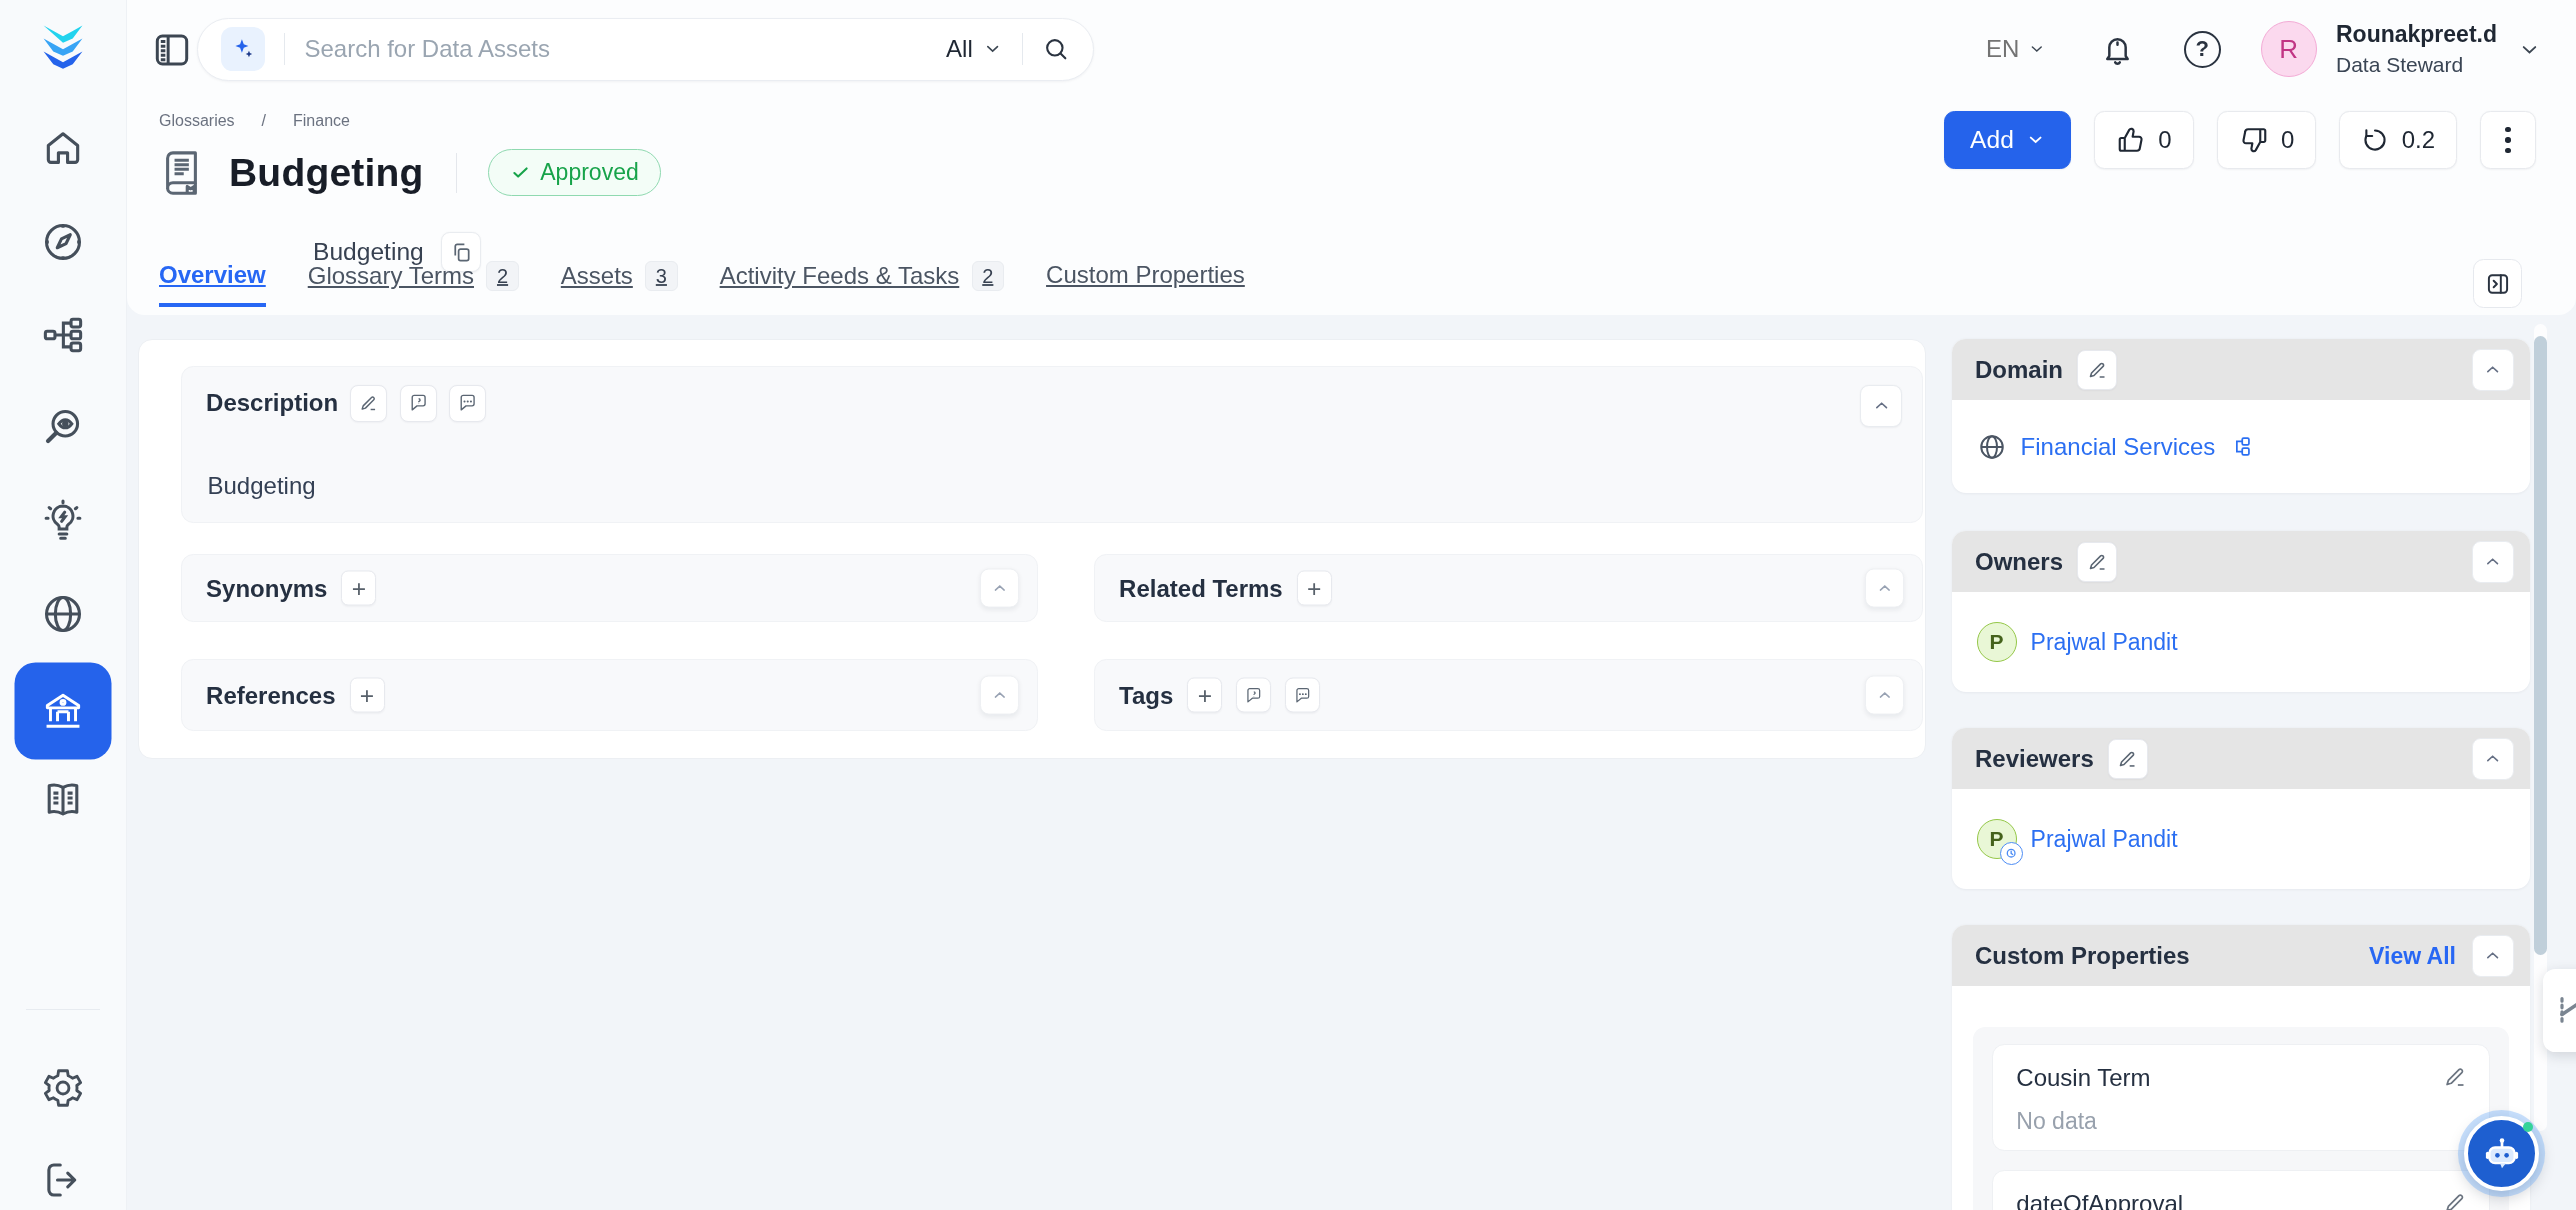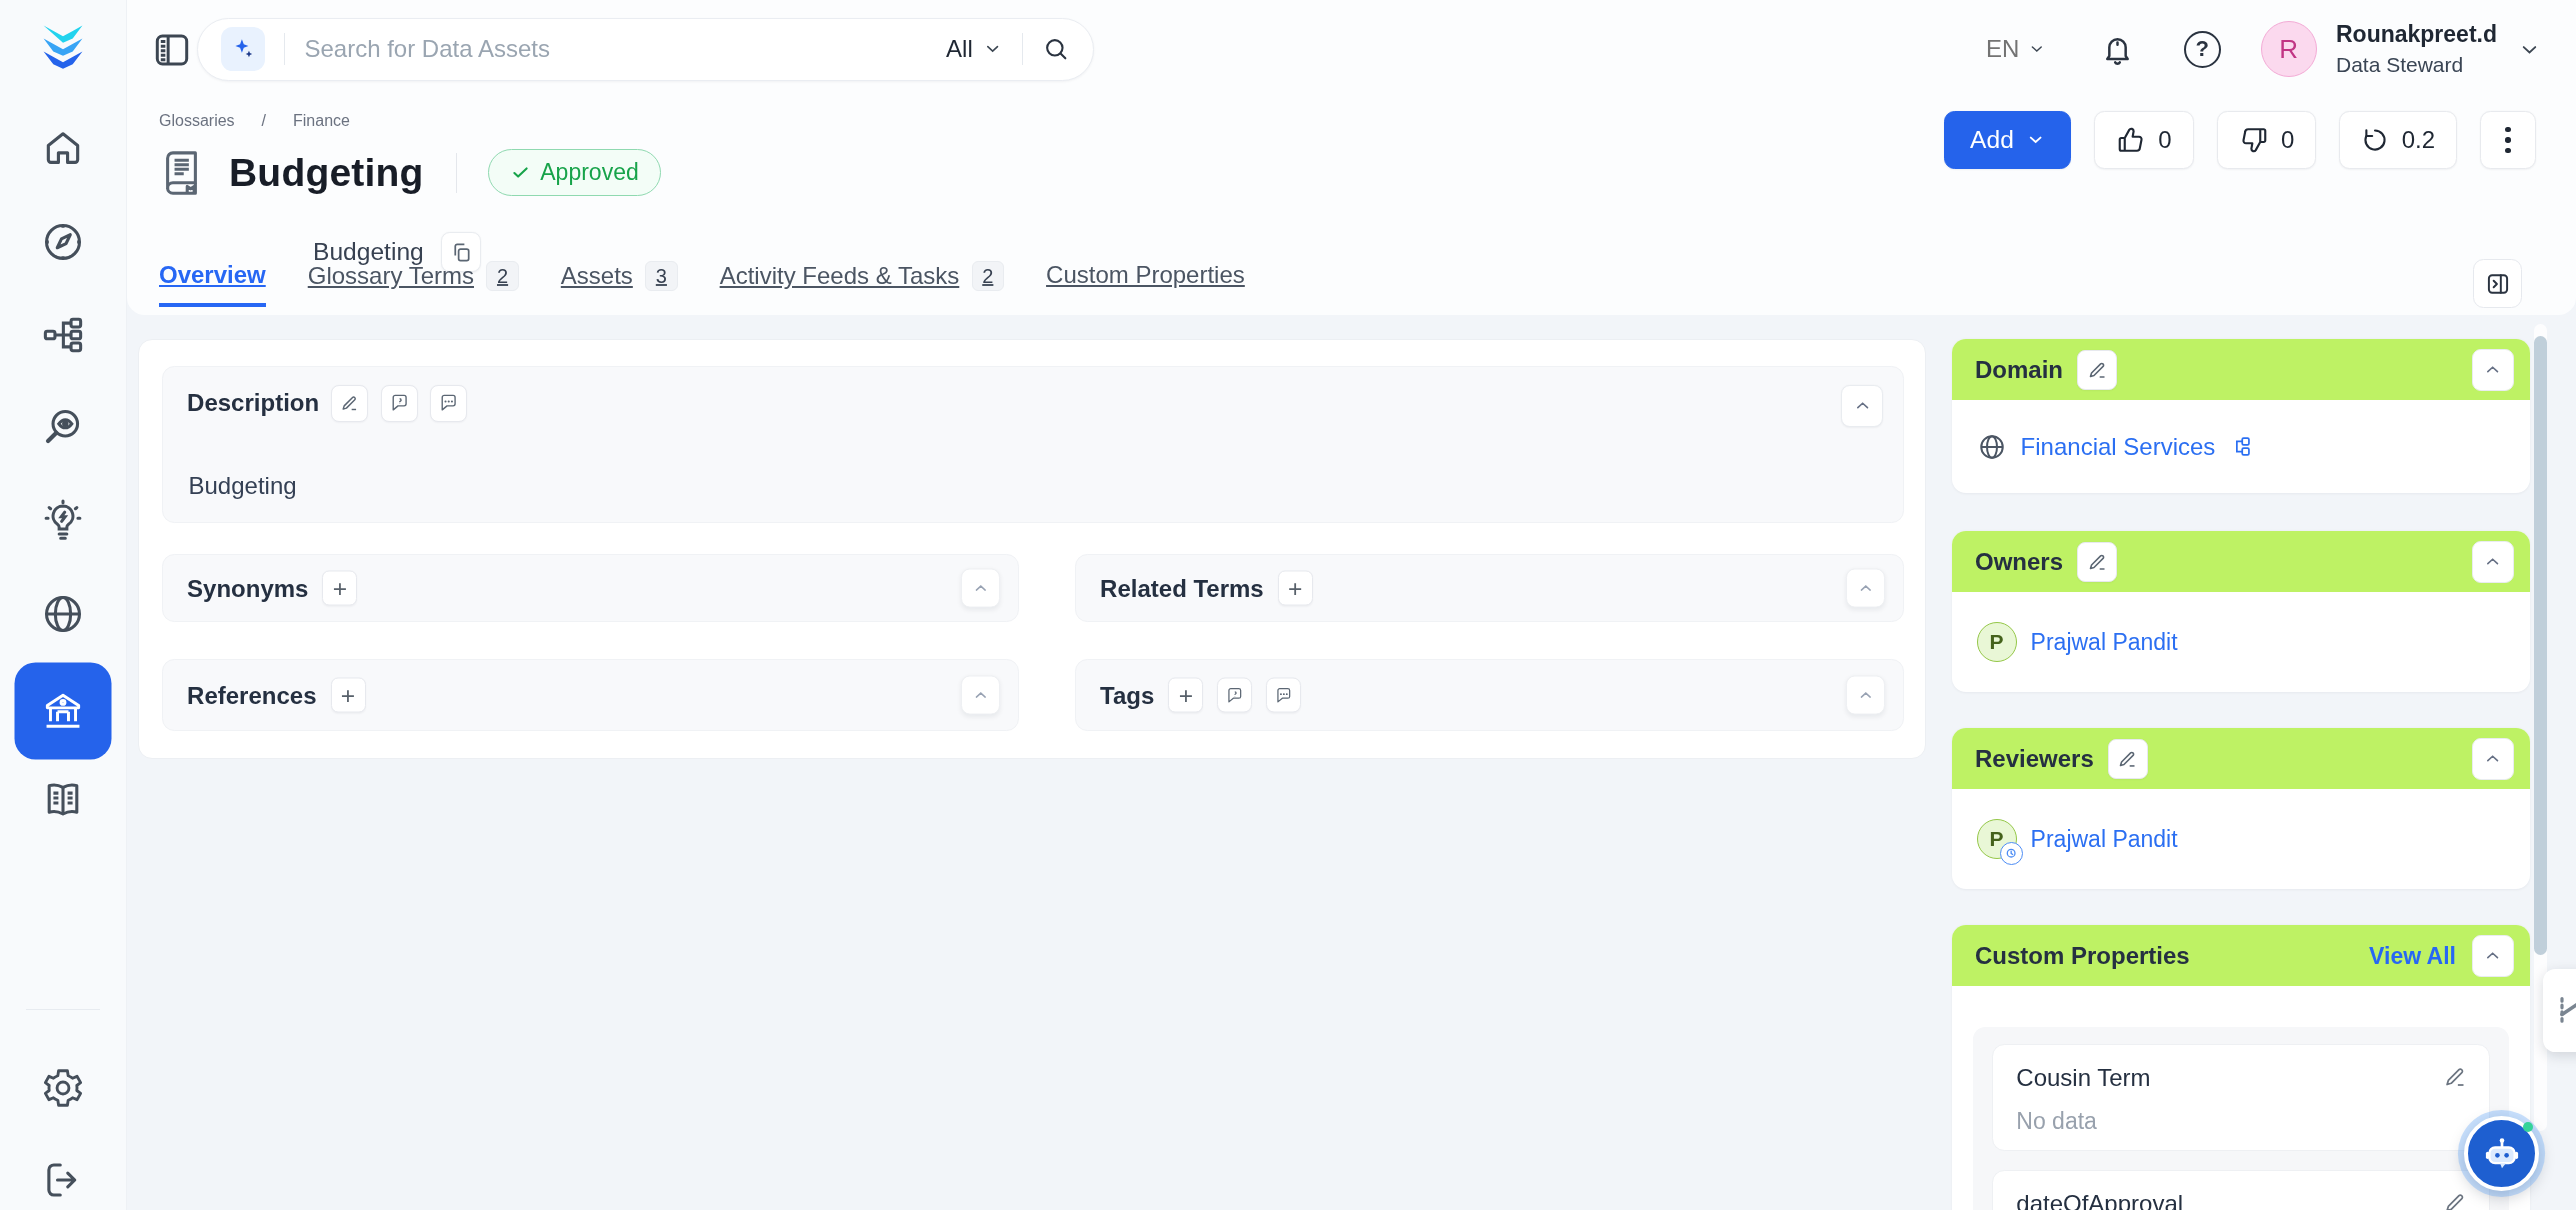--- a/index.html
+++ b/index.html
@@ -99,21 +99,21 @@
   .tab-collapse { position:absolute; right:54px; top:259px; width:49px; height:49px;
                   background:#fff; border:0.9px solid #e6e9ee; border-radius:10.5px;
                   display:flex; align-items:center; justify-content:center; cursor:pointer; }
 
   
   .content { position:absolute; left:127px; top:315px; width:2449px; height:895px;
              background:#f2f5f9; overflow:hidden; }
 
   .main-card { position:absolute; left:10.5px; top:24px; width:1788px; height:420px;
                background:#fff; border:0.9px solid #eceff3; border-radius:14px; }
-  .gray-card { position:absolute; background:#f8f9fb; border:0.9px solid #f0f2f5; border-radius:12.3px; }
+  .gray-card { position:absolute; background:#f8f9fb; border:0.9px solid #f0f2f5; border-radius:12.3px;margin-left:19px; }
   .desc-card { left:23px; top:26px; width:1742px; height:157px; }
   .card-head { position:absolute; left:24.6px; top:17.6px; display:flex; align-items:center; gap:12.3px; }
   .card-title { font-size:24px; font-weight:600; color:#253041; }
   .mini-btn { width:37px; height:37px; background:#fff; border:0.9px solid #e7e9ee; border-radius:8px;
               display:flex; align-items:center; justify-content:center; cursor:pointer;
               box-shadow:0 0.9px 1.8px rgba(16,24,40,.04); }
   .collapse-btn { position:absolute; right:19.3px; top:17.6px; width:42px; height:42px;
                   background:#fff; border:0.9px solid #e9ecf0; border-radius:8.8px;
                   display:flex; align-items:center; justify-content:center; cursor:pointer;
                   box-shadow:0 0.9px 1.8px rgba(16,24,40,.05); }
@@ -129,21 +129,21 @@
               display:flex; align-items:center; justify-content:center; cursor:pointer;
               font-size:24.6px; color:#57606a; box-shadow:0 0.9px 1.8px rgba(16,24,40,.04); }
   .side-collapse { position:absolute; right:17.6px; top:50%; transform:translateY(-50%);
                    width:39px; height:39px; background:#fff; border:0.9px solid #eef0f3;
                    border-radius:8.8px; display:flex; align-items:center; justify-content:center;
                    cursor:pointer; box-shadow:0 1.8px 5.3px rgba(16,24,40,.07); }
 
   
   .rcard { position:absolute; left:1825px; width:578px; background:#fff; border-radius:14px;
            box-shadow:0 0.9px 2.6px rgba(16,24,40,.05); overflow:hidden; }
-  .rcard-head { height:61px; background:#bef264; display:flex; align-items:center;
+  .rcard-head { height:61px; background:#e5e5e5; display:flex; align-items:center;
                 padding:0 23px; position:relative; }
   .rcard-title { font-size:24px; font-weight:600; color:#253041; margin-right:14px; }
   .rcollapse { position:absolute; right:16px; top:50%; transform:translateY(-50%);
                width:42px; height:42px; background:#fff; border:0.9px solid #e9ecf0;
                border-radius:8.8px; display:flex; align-items:center; justify-content:center; cursor:pointer; }
   .rcard-body { padding:23px 24.6px; }
   .domain-card { top:24px; height:154px; }
   .owners-card { top:216px; height:161px; }
   .reviewers-card { top:413px; height:161px; }
   .custom-card { top:610px; height:421px; }

